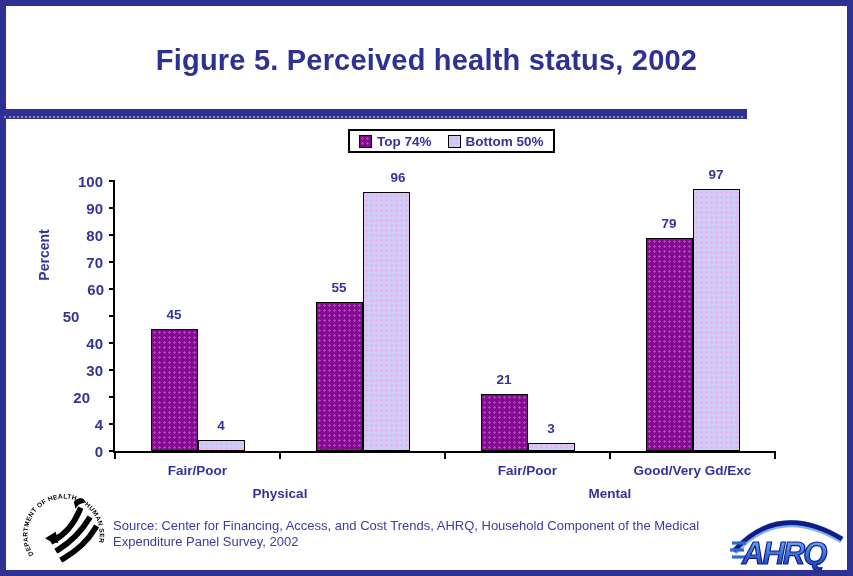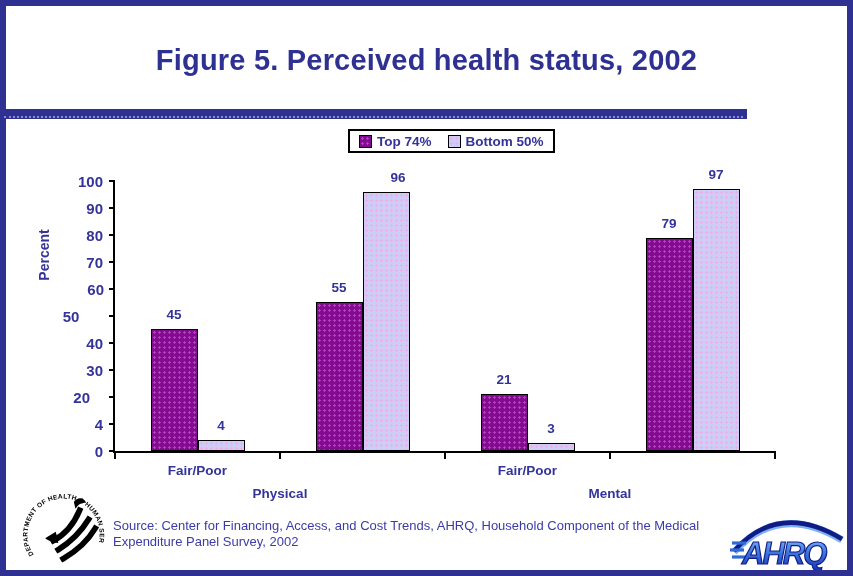--- a/index.html
+++ b/index.html
@@ -124,20 +124,21 @@
       <div class="value-label" style="left: 368px; top: 170px; width: 60px;">96</div>
       <div class="bar s0" style="left: 480.5px; top: 394px; width: 47px; height: 57px;"></div>
       <div class="value-label" style="left: 474px; top: 372px; width: 60px;">21</div>
       <div class="bar s1" style="left: 527.5px; top: 443px; width: 47px; height: 8px;"></div>
       <div class="value-label" style="left: 521px; top: 421px; width: 60px;">3</div>
       <div class="cat-label" style="left: 437.5px; top: 463px; width: 180px;">Fair/Poor</div>
       <div class="bar s0" style="left: 645.5px; top: 238px; width: 47px; height: 213px;"></div>
       <div class="value-label" style="left: 639px; top: 216px; width: 60px;">79</div>
       <div class="bar s1" style="left: 692.5px; top: 189px; width: 47px; height: 262px;"></div>
       <div class="value-label" style="left: 686px; top: 167px; width: 60px;">97</div>
+      <div class="cat-label" style="left: 602.5px; top: 463px; width: 180px;">Good/Very Gd/Exc</div>
       <div class="group-label" style="left: 530px; top: 486px; width: 160px;">Mental</div>
       <div class="group-label" style="left: 200px; top: 486px; width: 160px;">Physical</div>
     </div>
 
   <div class="source">
     <div>Source: Center for Financing, Access, and Cost Trends, AHRQ, Household Component of the Medical</div>
     <div>Expenditure Panel Survey, 2002</div>
   </div>
 
   <svg class="hhs-logo" viewBox="0 0 100 100">

